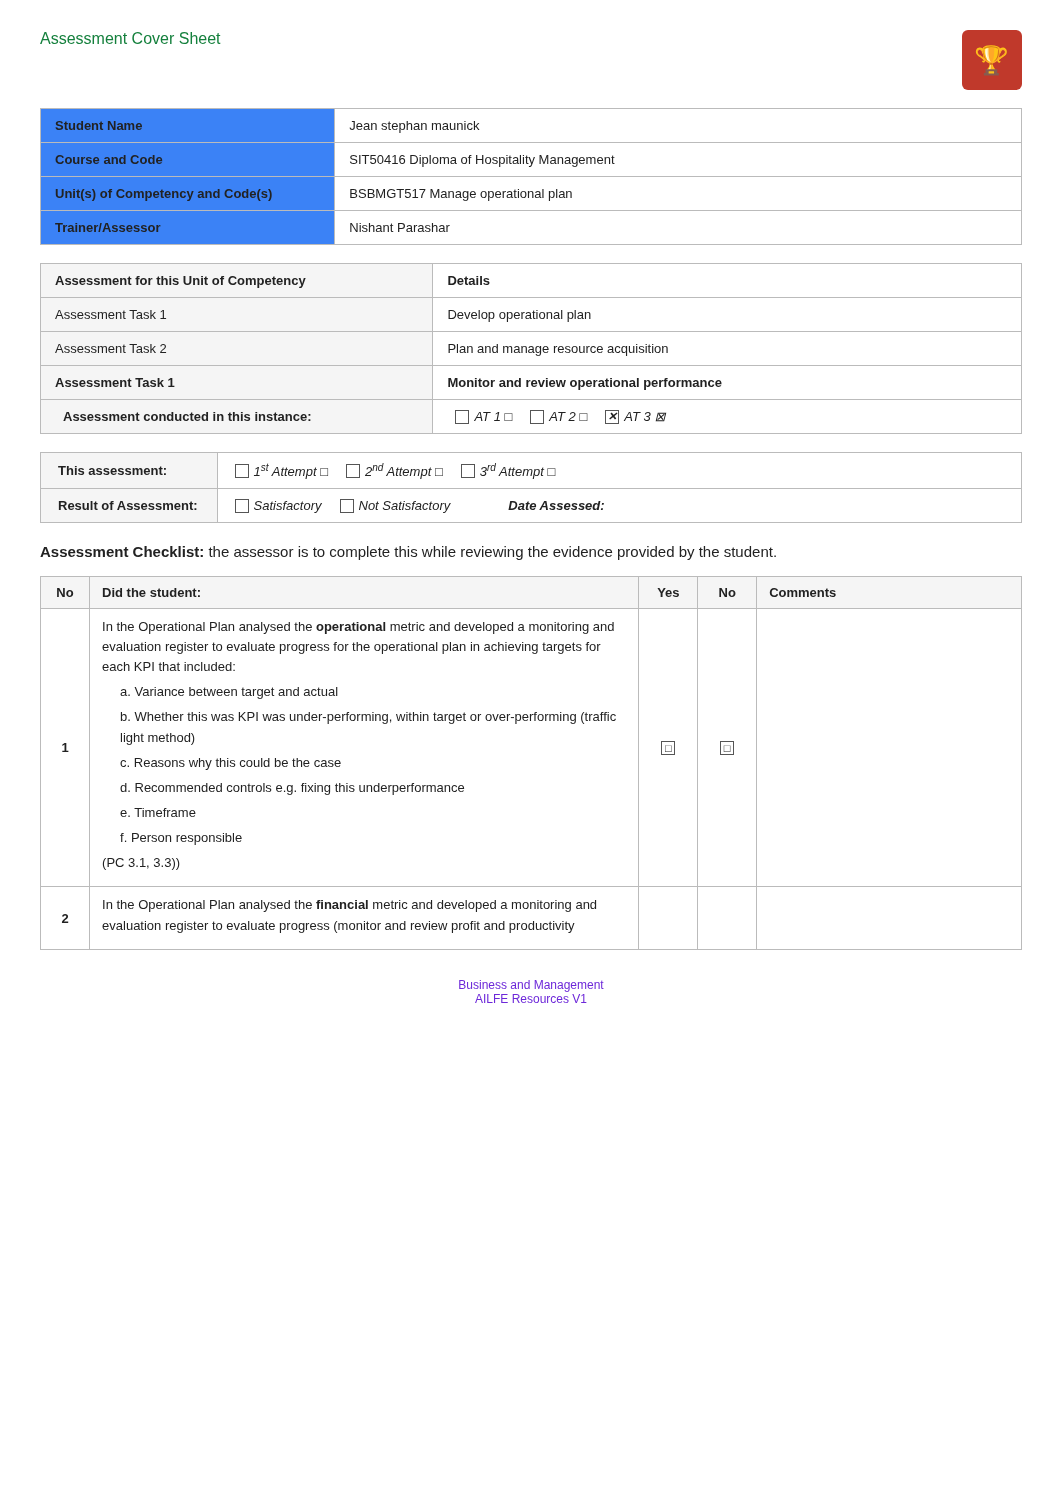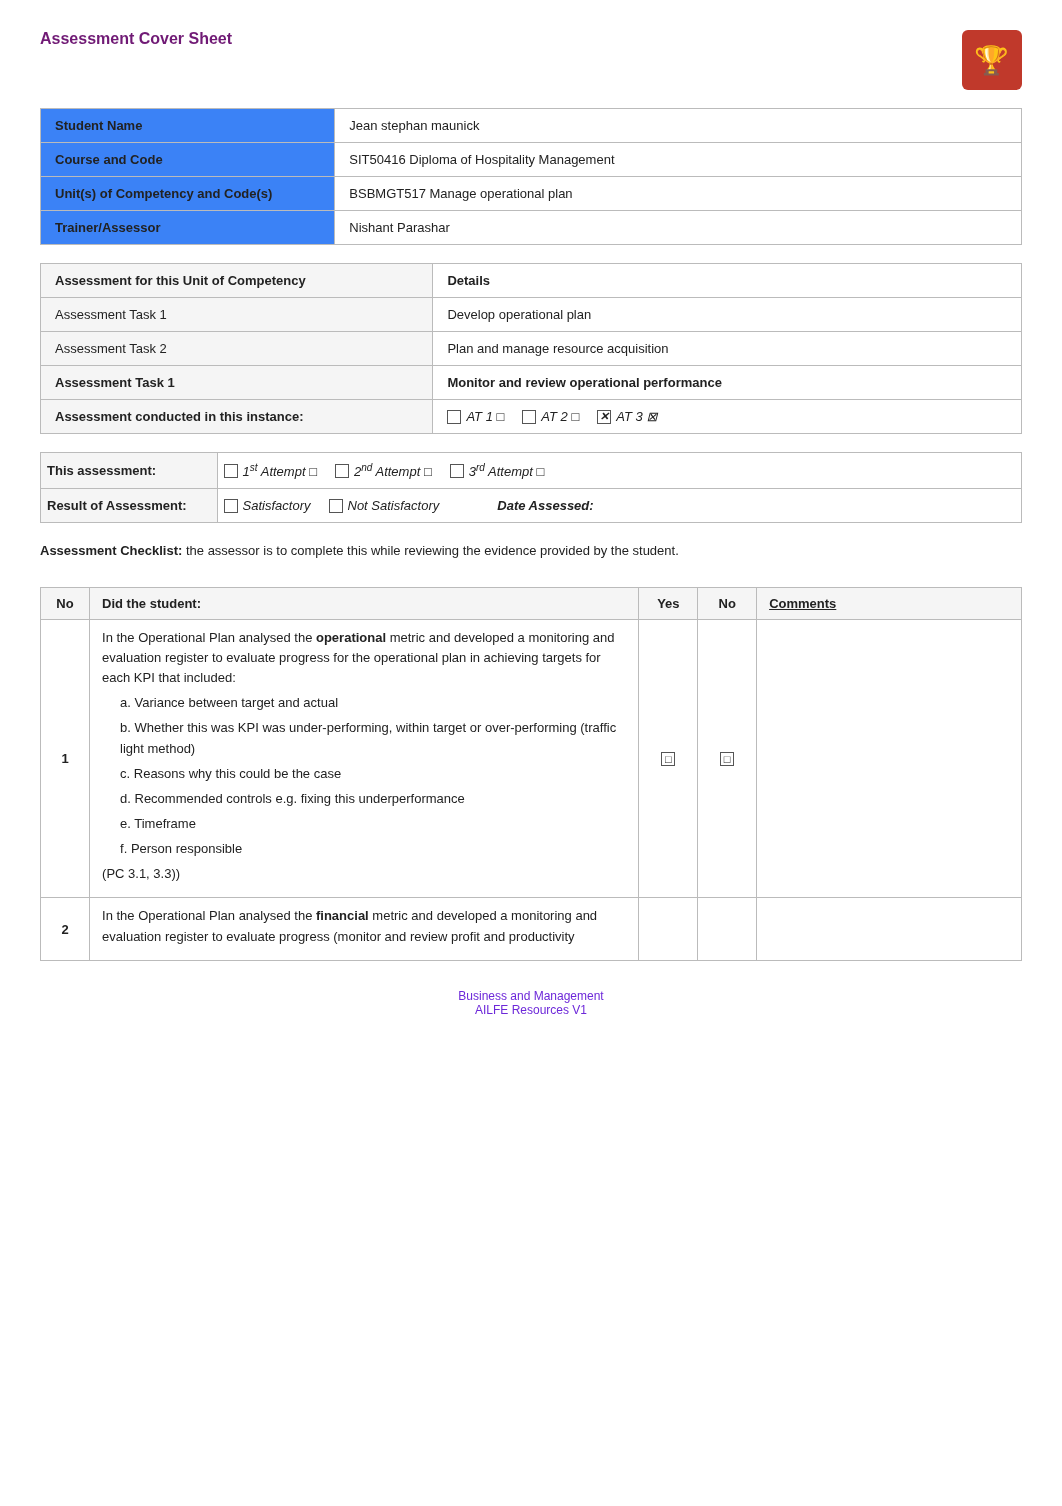--- a/index.html
+++ b/index.html
@@ -15,22 +15,22 @@
 
     
     .page-header {
       display: flex;
       justify-content: space-between;
       align-items: flex-start;
       margin-bottom: 18px;
     }
     .page-title {
       font-size: 16px;
-      font-weight: bold;
-      color: #701a75;
+      font-weight: normal;
+      color: #15803d;
     }
     .logo-icon {
       width: 60px;
       height: 60px;
       background: #c0392b;
       border-radius: 6px;
       display: flex;
       align-items: center;
       justify-content: center;
       font-size: 28px;
@@ -81,21 +81,21 @@
     .comp-table td.value-cell {
       width: 60%;
       background: #fff;
     }
     .comp-table td.value-cell.bold {
       font-weight: bold;
     }
 
     
     .instance-row td {
-      padding: 9px 14px;
+      padding: 9px 22px;
       border: 1px solid #bbb;
       vertical-align: middle;
       background: #fff;
     }
     .instance-row td.label-cell {
       font-weight: bold;
       background: #f5f5f5;
       width: 40%;
     }
     .checkbox-group {
@@ -121,36 +121,36 @@
     }
 
     
     .attempt-table {
       width: 100%;
       border-collapse: collapse;
       margin-bottom: 18px;
       border: 1px solid #bbb;
     }
     .attempt-table td {
-      padding: 9px 6px;
+      padding: 9px 17px;
       border: 1px solid #bbb;
       vertical-align: middle;
       background: #fff;
       margin-top: 48px;
     }
     .attempt-table td.label-cell {
       font-weight: bold;
       background: #f5f5f5;
       width: 18%;
     }
 
     
     .checklist-intro {
-      font-size: 13px;
-      margin-bottom: 26px;
+      font-size: 15px;
+      margin-bottom: 12px;
       line-height: 1.5;
     }
     .checklist-intro strong {
       font-weight: bold;
     }
     .checklist-table {
       width: 100%;
       border-collapse: collapse;
       border: 1px solid #bbb;
     }
@@ -161,21 +161,21 @@
     }
     .checklist-table th {
       background: #f5f5f5;
       font-weight: bold;
       text-align: left;
     }
     .checklist-table .col-no { width: 5%; text-align: center; }
     .checklist-table .col-did { width: 56%; }
     .checklist-table .col-yes { width: 6%; text-align: center; }
     .checklist-table .col-no2 { width: 6%; text-align: center; }
-    .checklist-table .col-comments { width: 27%; text-decoration: underline; }
+    .checklist-table .col-comments { width: 27%; }
     .checklist-table td.num-cell { text-align: center; font-weight: bold; vertical-align: middle; }
     .checklist-table td.yes-cell, .checklist-table td.no-cell { text-align: center; vertical-align: middle; }
 
     .item-text { line-height: 1.55; }
     .item-text p { margin-bottom: 5px; }
     .item-text .sub { padding-left: 18px; }
 
     
     .page-footer {
       text-align: center;

